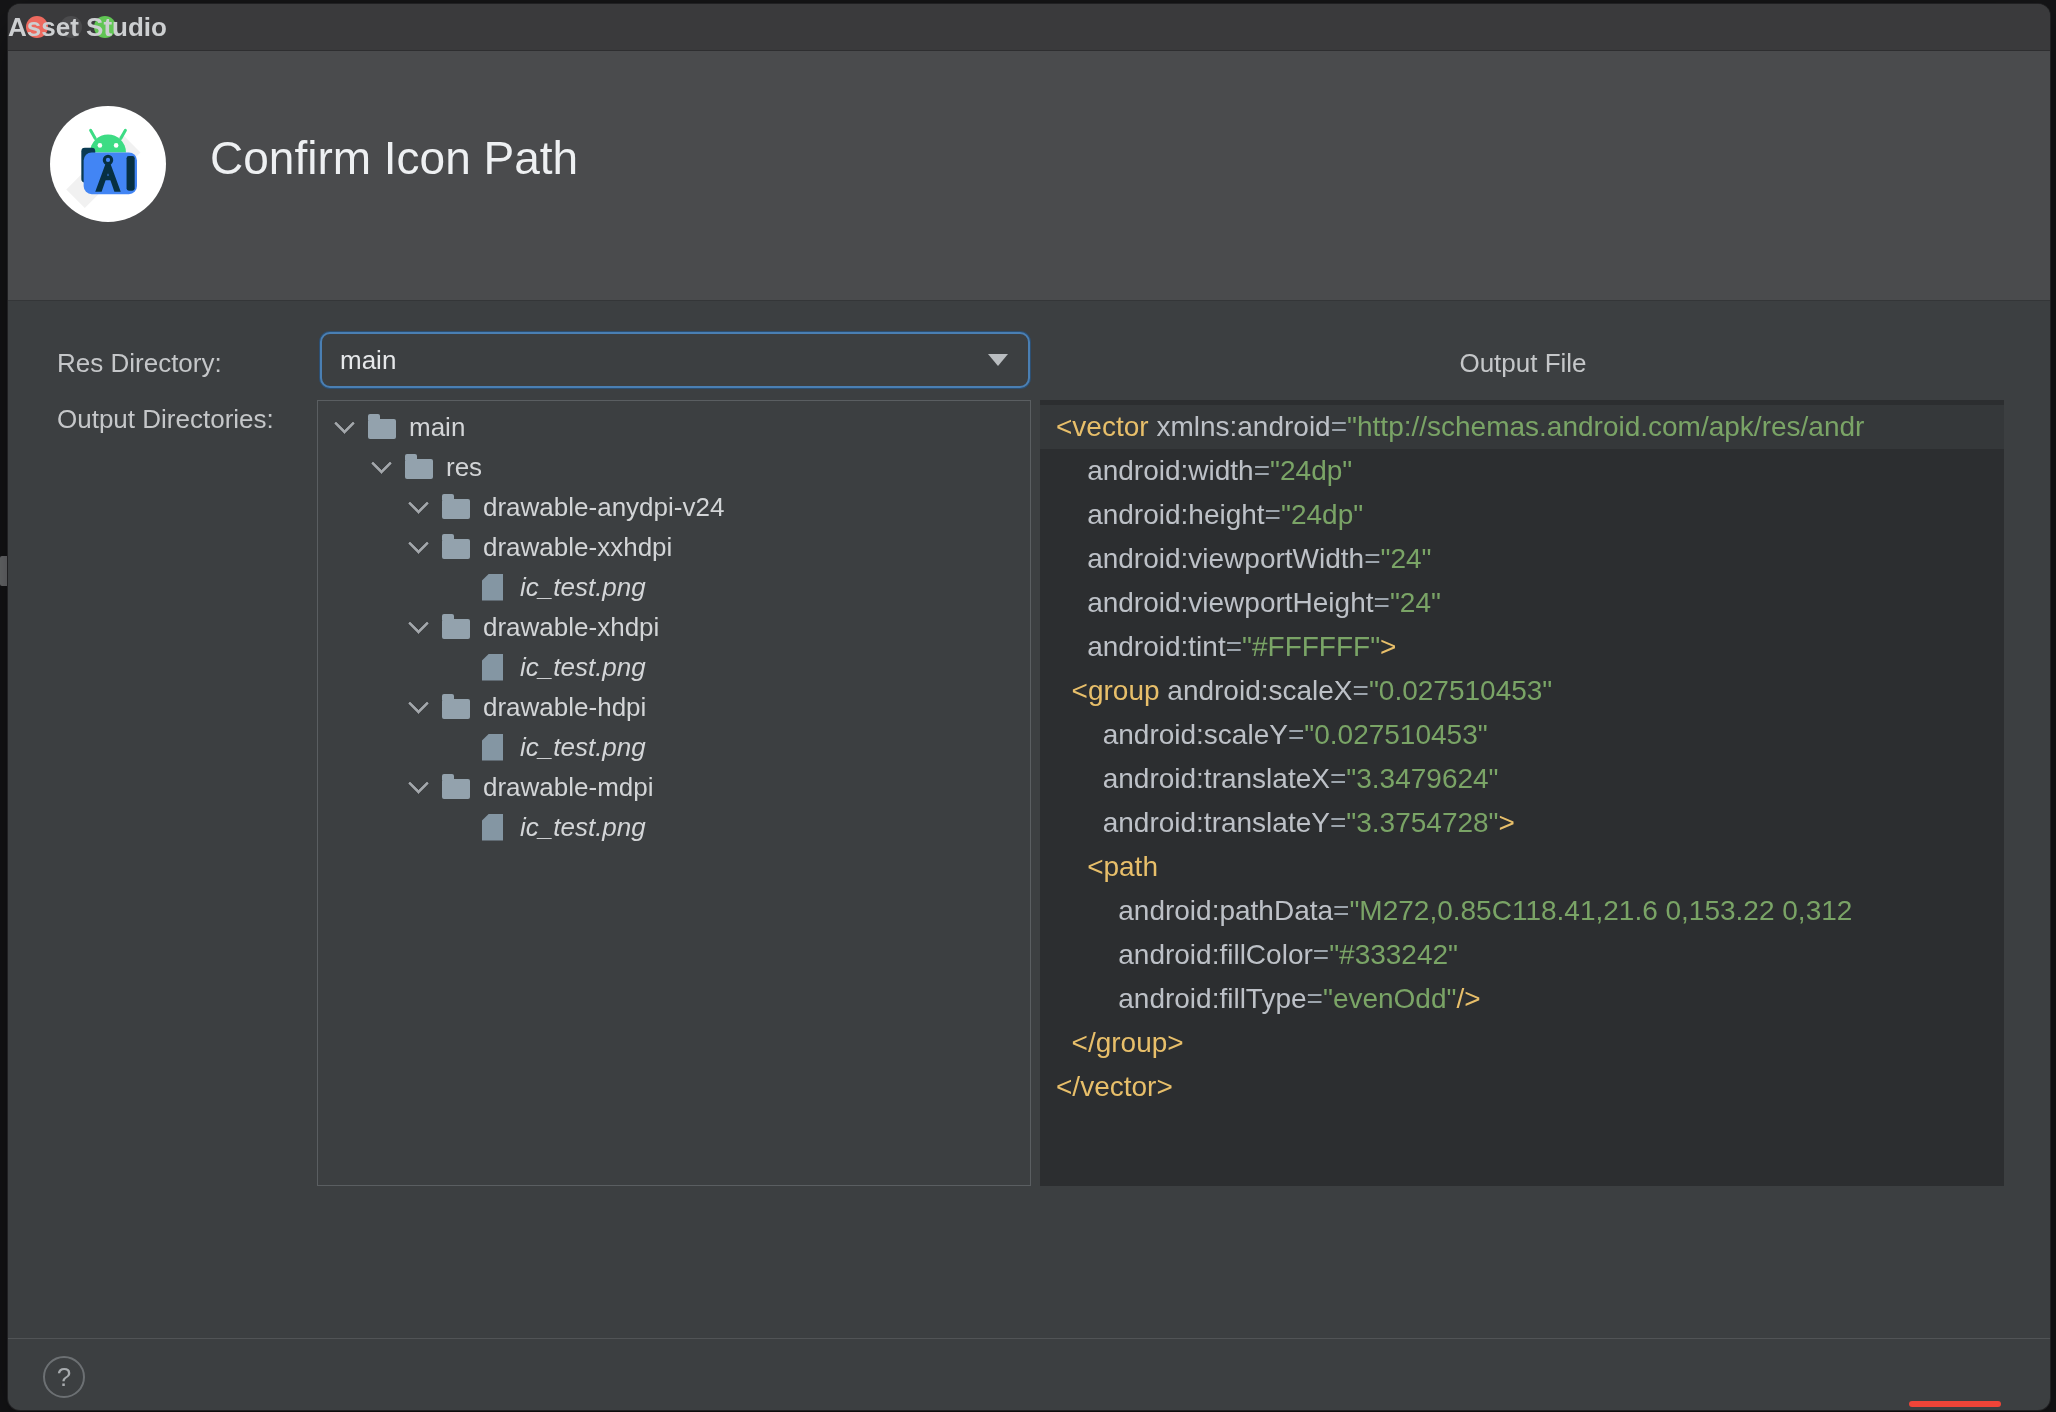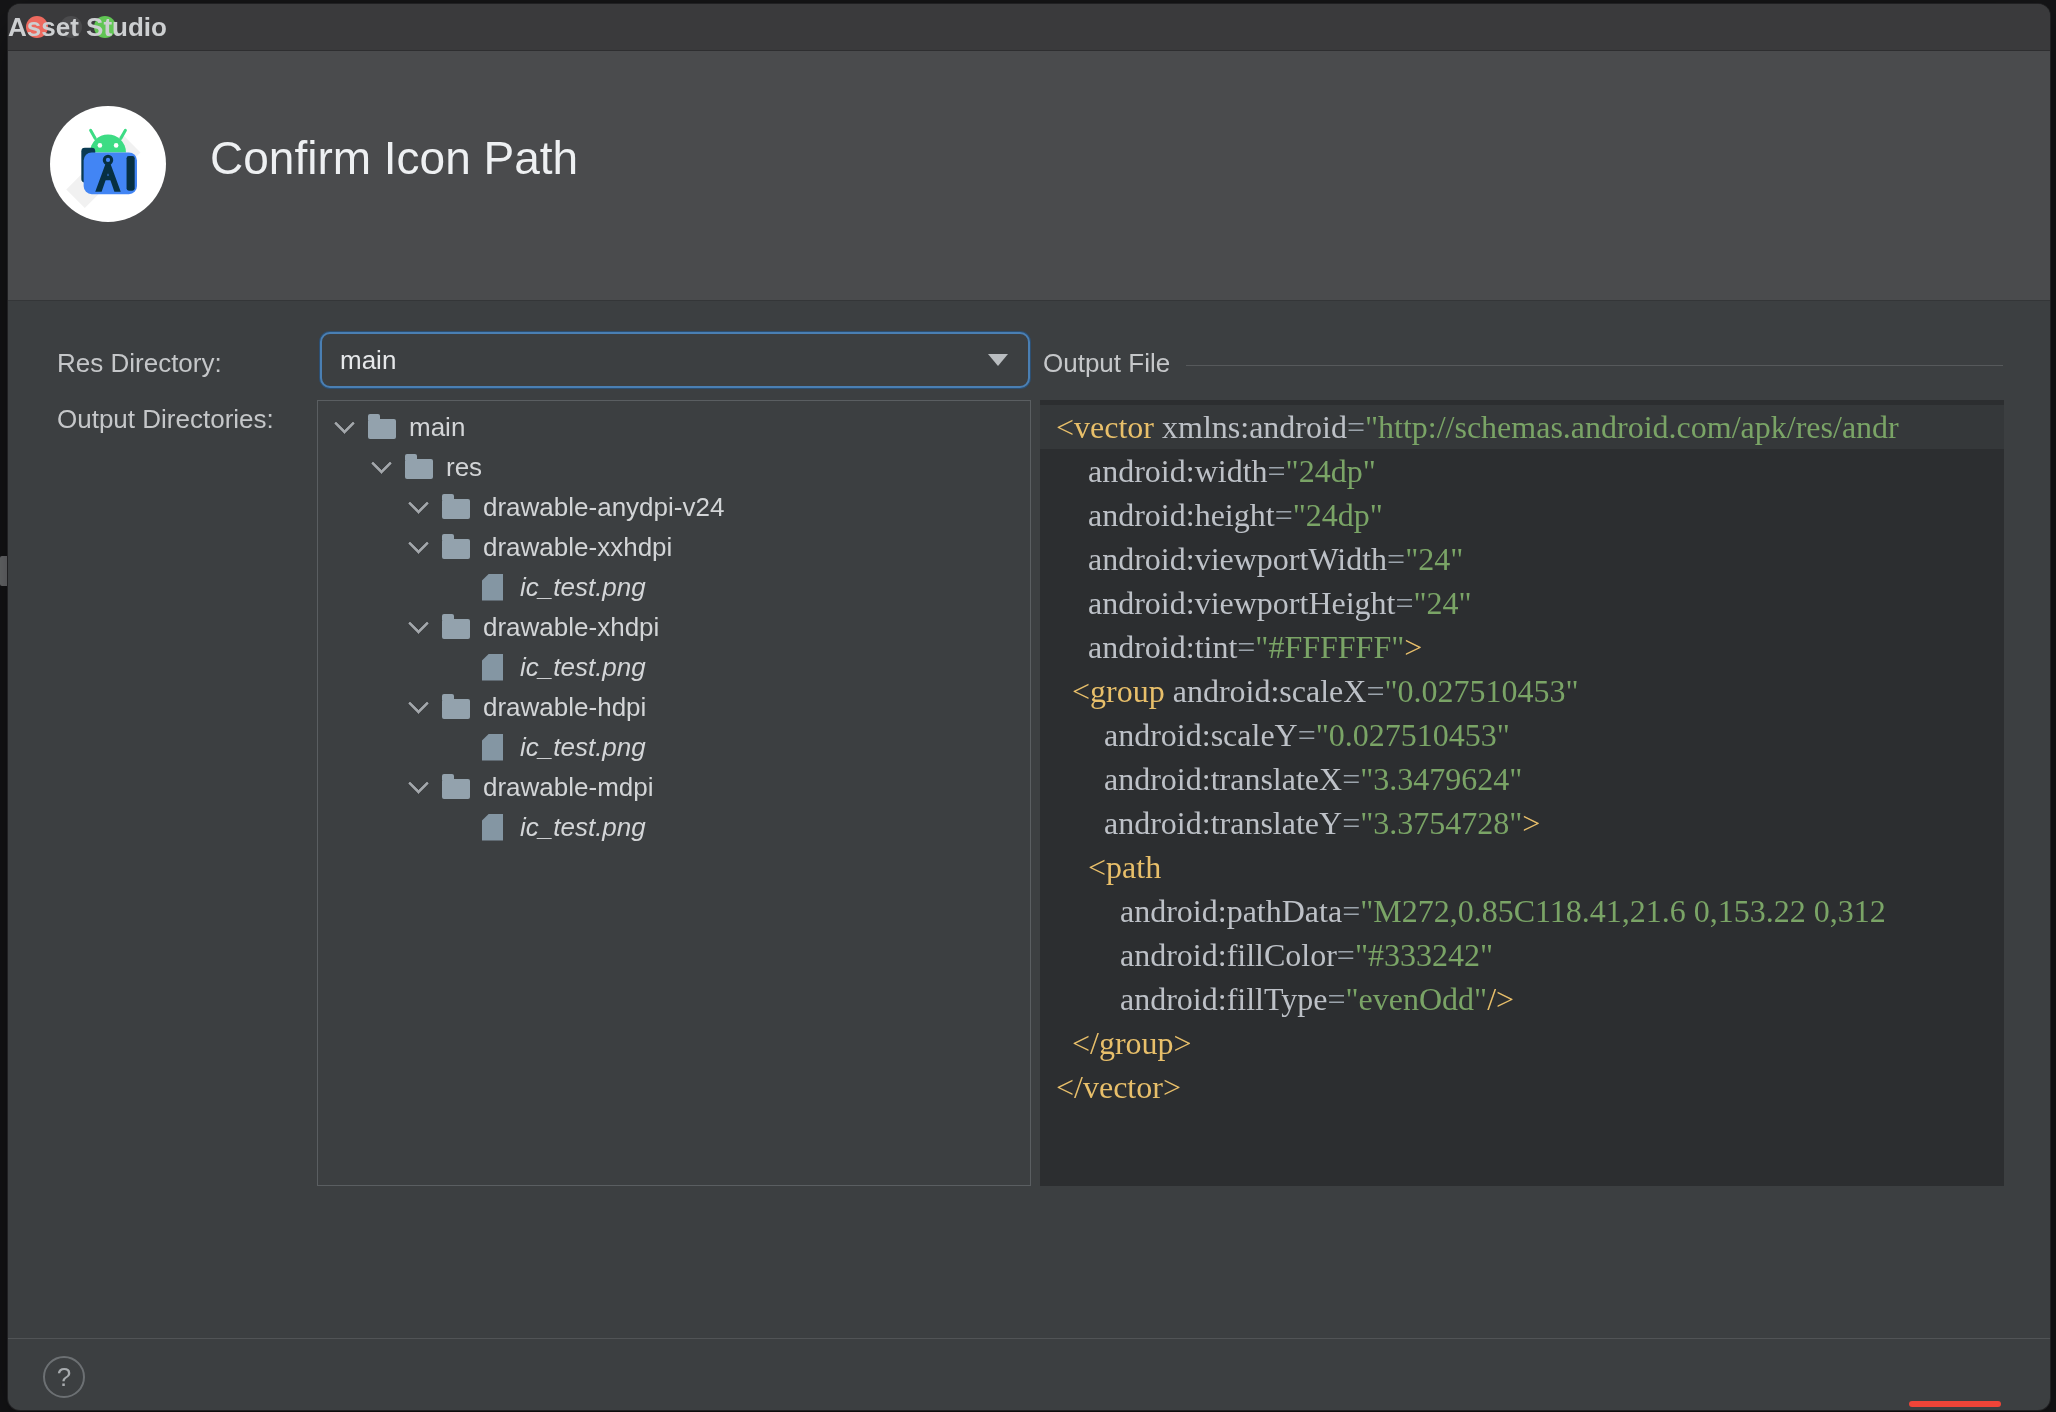--- a/index.html
+++ b/index.html
@@ -36,21 +36,21 @@
 
   
   .combo{position:absolute;left:312px;top:328px;width:710px;height:56px;
        background:#3c3f41;border:2px solid #4a7fb3;border-radius:10px;
        box-shadow:0 0 0 1px #2c4f72;display:flex;align-items:center;box-sizing:border-box;}
   .combo-value{color:#e6e8ea;font-size:26px;margin-left:18px;flex:1;}
   .combo-arrow{width:0;height:0;border-left:10px solid transparent;
        border-right:10px solid transparent;border-top:12px solid #b9bdc0;margin-right:20px;}
 
   
-  .outfile-row{position:absolute;left:1035px;top:344px;width:960px;display:flex;align-items:center;}
+  .outfile-row{position:absolute;left:1035px;top:344px;width:960px;display:flex;align-items:center;flex-direction:column;}
   .outfile-label{color:#c5c7c9;font-size:26px;white-space:nowrap;}
   .outfile-rule{flex:1;height:1px;background:#56595b;margin-left:16px;margin-top:4px;}
 
   
   .tree-panel{position:absolute;left:309px;top:396px;width:714px;height:786px;
        border:1px solid #5a5e61;box-sizing:border-box;background:#3c3f41;
        overflow:hidden;padding-top:6px;}
   .tree-row{height:40px;display:flex;align-items:center;white-space:nowrap;}
   .tree-row.selected{background:#0e2d49;}
   .slot{width:37px;min-width:37px;display:flex;align-items:center;justify-content:center;}
@@ -60,21 +60,21 @@
   .folder-ic::before{content:"";position:absolute;left:0;top:-5px;width:12px;height:6px;
        background:#93a2ad;border-radius:2px 2px 0 0;}
   .file-ic{width:21px;height:27px;background:#8496a3;
        clip-path:polygon(34% 0,100% 0,100% 100%,0 100%,0 26%);}
   .tree-label{color:#d3d5d7;font-size:26px;margin-left:9px;}
   .tree-label.file{font-style:italic;}
 
   
   .code-panel{position:absolute;left:1032px;top:396px;width:964px;height:786px;
        background:#2c2e30;overflow:hidden;padding-top:5px;box-sizing:border-box;}
-  .code-line{white-space:pre;font-family:Liberation Serif, serif;font-size:32px;
+  .code-line{white-space:pre;font-family:Liberation Sans, sans-serif;font-size:28px;
        line-height:44px;height:44px;padding-left:16px;}
   .code-line.caret{background:#35383a;}
   .tok-tag{color:#e8bf6a;}
   .tok-attr{color:#bdc1c7;}
   .tok-str{color:#7aa466;}
   .tok-plain{color:#9ba3ab;}
 
   
   .footer-divider{position:absolute;left:0;top:1334px;right:0;height:1px;background:#515456;}
   .help-btn{position:absolute;left:35px;top:1352px;width:42px;height:42px;border-radius:50%;

